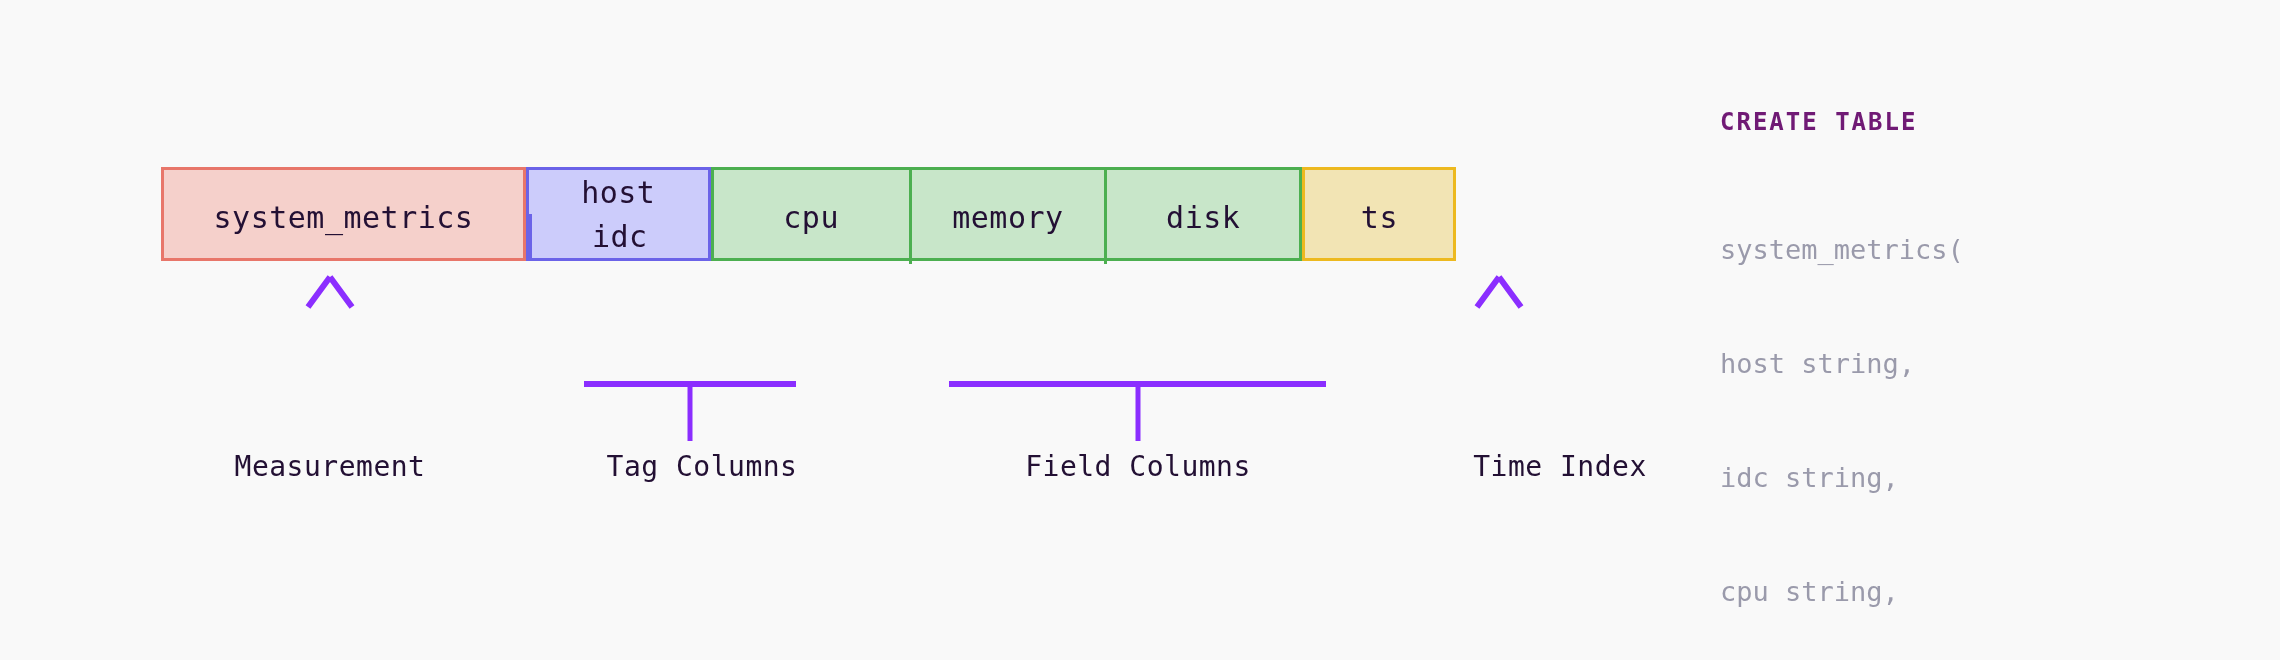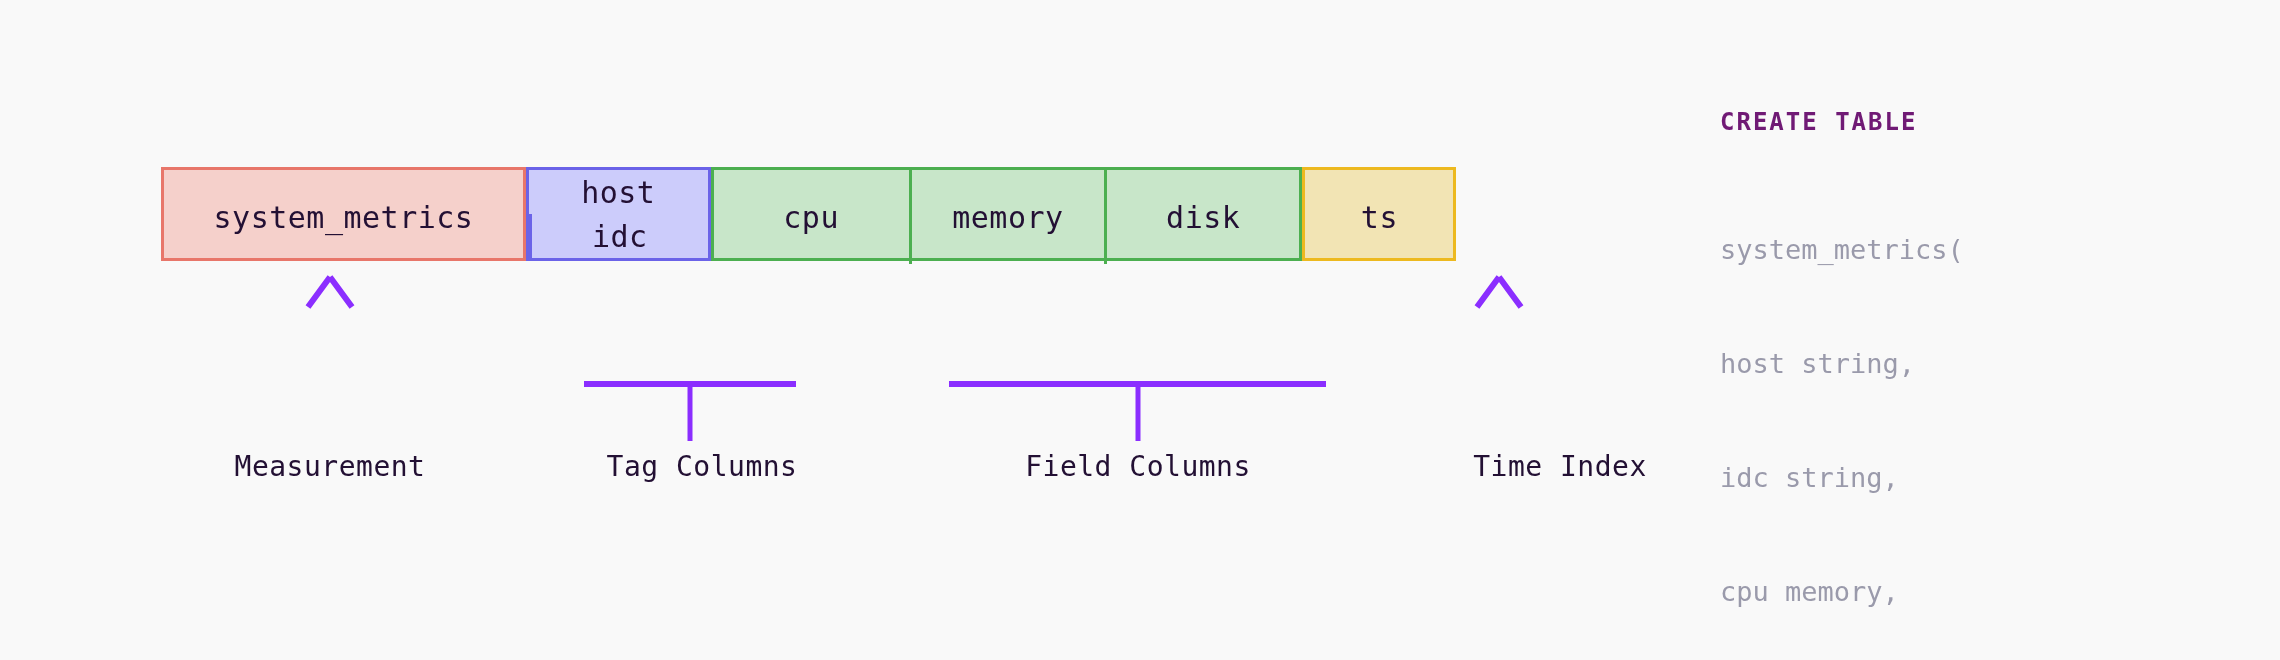--- a/index.html
+++ b/index.html
@@ -130,21 +130,21 @@
   <div class="label" style="left:702px;">Tag Columns</div>
   <div class="label" style="left:1138px;">Field Columns</div>
   <div class="label" style="left:1520px;margin-left:40px;">Time Index</div>
 
   <div class="code-panel">
     <div class="code-title">CREATE TABLE</div>
     <div class="code-body">
       <div><span>system_metrics(</span></div>
       <div><span>host string,</span></div>
       <div><span>idc string,</span></div>
-      <div><span>cpu memory,</span></div>
+      <div><span>cpu string,</span></div>
       
       
       
       
     </div>
   </div>
 
 </div>
 
 </body></html>

